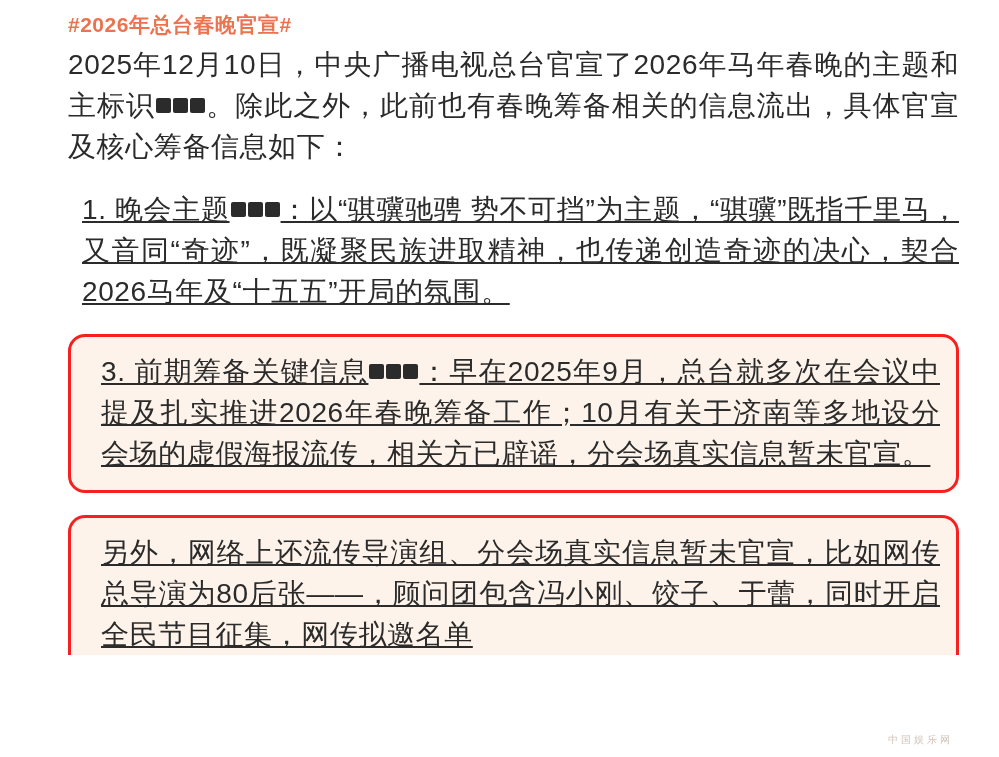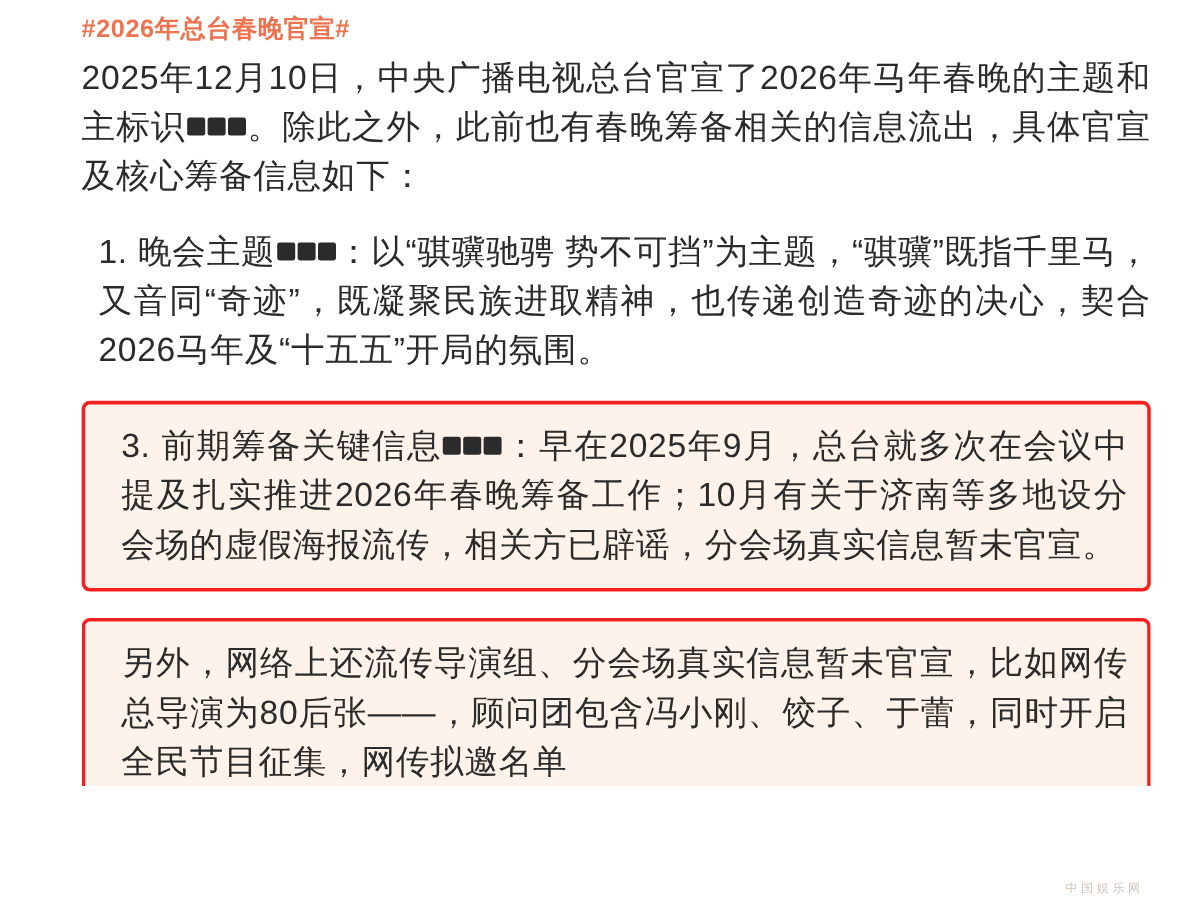--- a/index.html
+++ b/index.html
@@ -40,39 +40,40 @@
   .para {
     margin: 0;
     padding: 0;
   }
   .para + .para {
     margin-top: 22px;
   }
   .indent {
     text-indent: 0;
     padding-left: 14px;
+    text-decoration: underline;
   }
   .redact {
     display: inline-block;
     background: #2b2b2b;
     color: transparent;
     border-radius: 2px;
     height: 15px;
     vertical-align: middle;
     position: relative;
     top: -2px;
     margin: 0 1px;
   }
   .redact.w1 { width: 15px; }
   .redact.w2 { width: 15px; }
   .redact.w3 { width: 15px; }
 
   .highlight-box {
     border: 3px solid #f5201f;
-    border-radius: 7px;
+    border-radius: 17px;
     background: #fdf3ea;
     box-sizing: border-box;
     padding: 14px 16px 16px 16px;
     margin-top: 22px;
   }
   .highlight-box .para {
     margin: 0;
   }
   .box-clipped {
     border-bottom: none;

